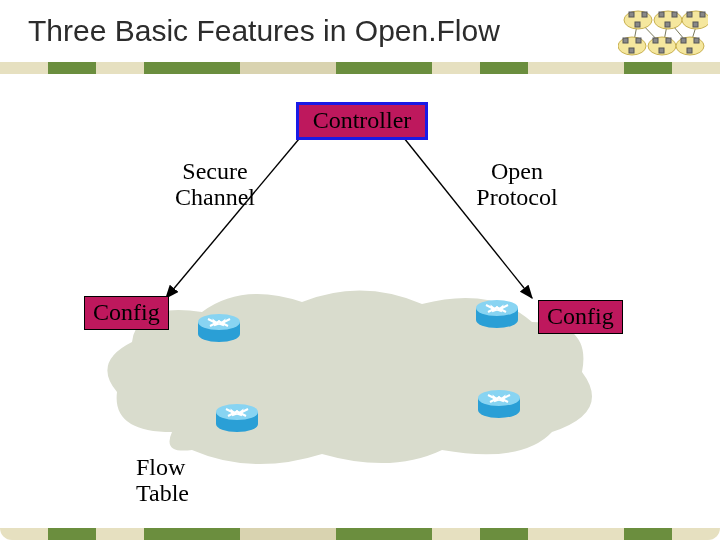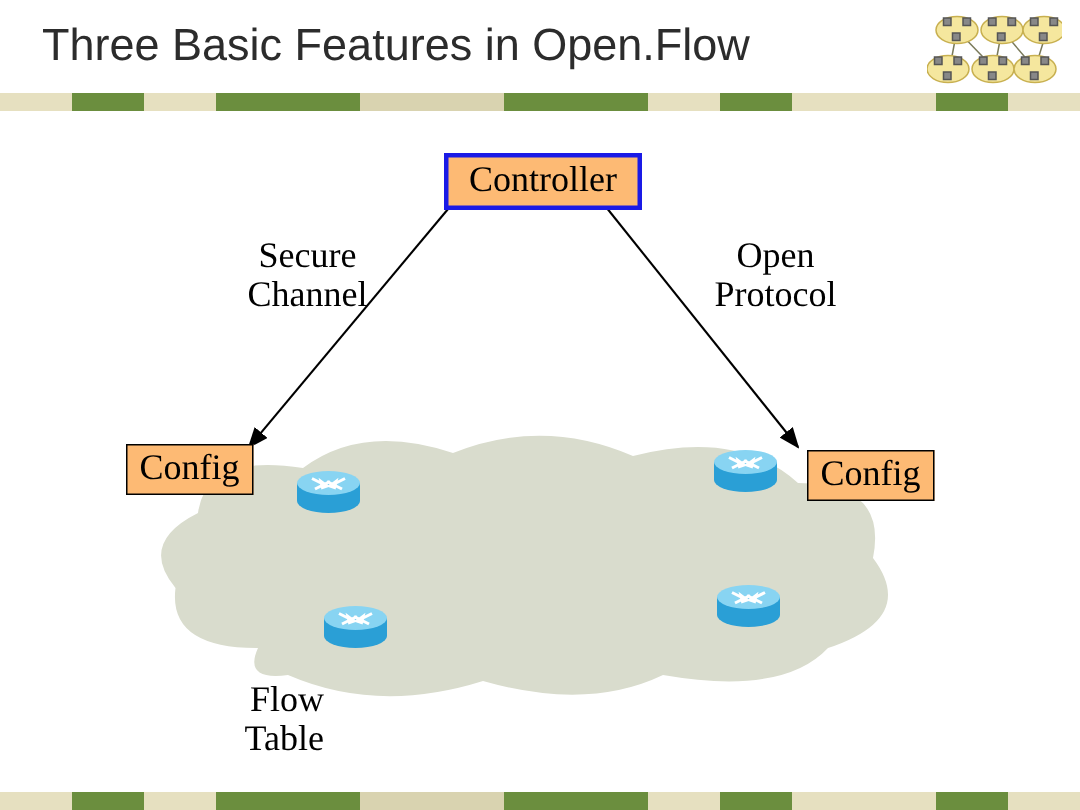--- a/index.html
+++ b/index.html
@@ -9,40 +9,41 @@
     height: 540px;
     font-family: "Times New Roman", serif;
     background: #ffffff;
     color: #000;
   }
   .slide {
     position: relative;
     width: 720px;
     height: 540px;
     overflow: hidden;
+    border-radius: 12px;
   }
   .title {
     position: absolute;
     left: 28px;
     top: 14px;
     font-family: Arial, Helvetica, sans-serif;
     font-size: 30px;
     color: #2c2c2c;
   }
   .stripe {
     position: absolute;
     left: 0;
     width: 720px;
     height: 12px;
   }
   .stripe.top { top: 62px; }
   .stripe.bottom { bottom: 0; }
   .box {
     position: absolute;
-    background: #fdba74;
+    background: #be185d;
     border: 1px solid #000;
     font-size: 24px;
     text-align: center;
     line-height: 1.15;
     padding: 2px 8px;
   }
   .box.controller {
     border: 3px solid #1a1ae6;
   }
   .plain-label {
@@ -152,21 +153,21 @@
       </marker>
     </defs>
     <line x1="304" y1="133" x2="166" y2="298" stroke="#000" stroke-width="1.4" marker-end="url(#arrowhead)"></line>
     <line x1="400" y1="133" x2="532" y2="298" stroke="#000" stroke-width="1.4" marker-end="url(#arrowhead)"></line>
   </svg>
 
   <div class="box controller" style="left:296px; top:102px; width:110px;">
     <span>Controller</span>
   </div>
 
-  <div class="plain-label" style="left:150px; top:158px; width:110px;">
+  <div class="plain-label" style="left:160px; top:158px; width:110px;">
     <span>Secure<br>Channel</span>
   </div>
 
   <div class="plain-label" style="left:462px; top:158px; width:110px;text-align:center;">
     <span>Open<br>Protocol</span>
   </div>
 
   <div class="cloud-wrap" style="left:92px; top:282px;">
     <svg width="510" height="190" viewBox="0 0 510 190">
       <path d="M 80 150
@@ -186,21 +187,21 @@
   </div>
 
   <div class="box" style="left:84px; top:296px;">
     <span>Config</span>
   </div>
 
   <div class="box" style="left:538px; top:300px;">
     <span>Config</span>
   </div>
 
-  <div class="plain-label" style="left:136px; top:454px; width:80px; text-align:right;">
+  <div class="plain-label" style="left:136px; top:454px; width:80px; text-align:left;">
     <span>Flow<br>Table</span>
   </div>
 
   <div class="router" style="left:196px; top:310px;">
   <svg width="46" height="34" viewBox="0 0 46 34">
     <ellipse cx="23" cy="24" rx="21" ry="8" fill="#2a9fd6"></ellipse>
     <rect x="2" y="12" width="42" height="12" fill="#2a9fd6"></rect>
     <ellipse cx="23" cy="12" rx="21" ry="8" fill="#88d4f2"></ellipse>
     <g stroke="#ffffff" stroke-width="2" fill="#ffffff">
       <line x1="12" y1="9" x2="22" y2="14"></line>

